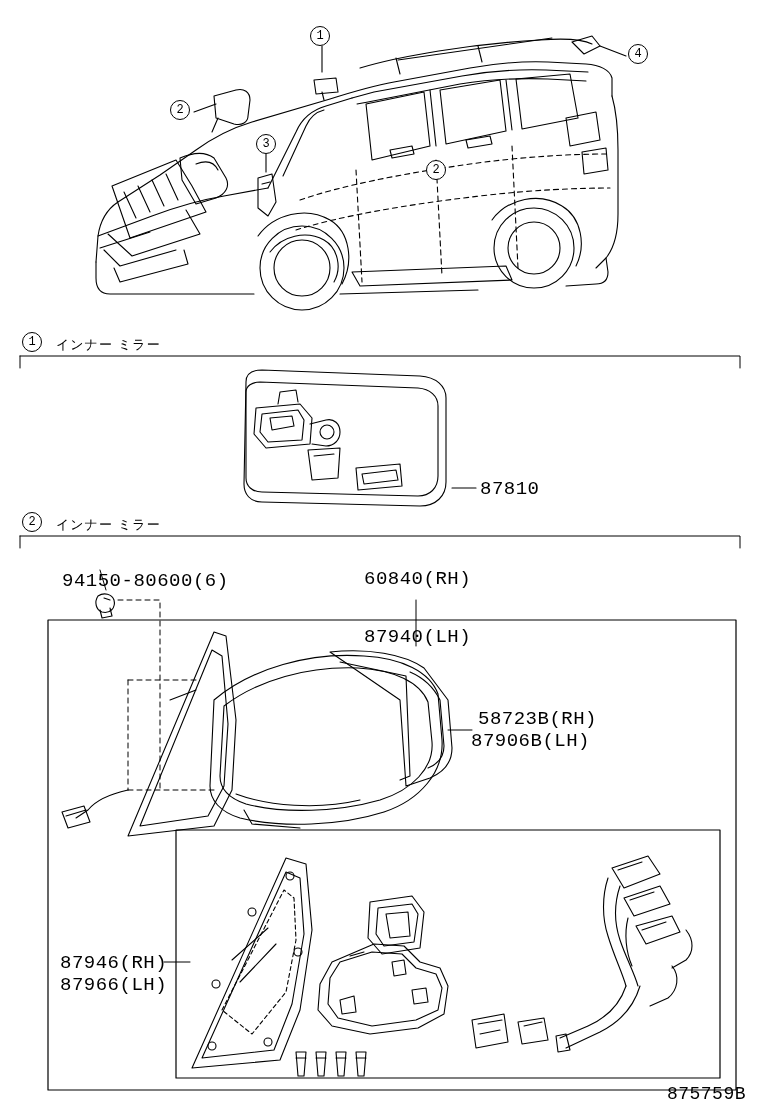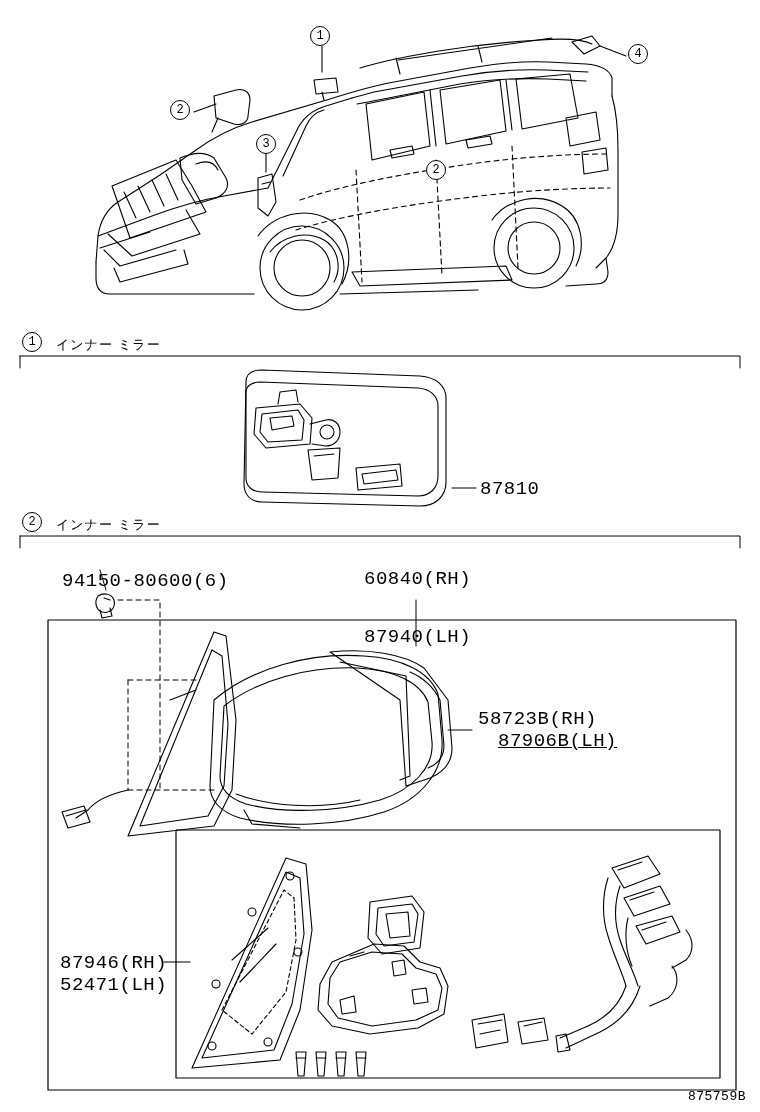--- a/index.html
+++ b/index.html
@@ -54,21 +54,21 @@
     line-height: 19px;
     text-align: center;
     background: #fff;
     box-sizing: border-box;
   }
   .footer-code {
     position: absolute;
     right: 14px;
     bottom: 8px;
     font-family: "Liberation Mono", monospace;
-    font-size: 13px;
+    font-size: 18px;
     letter-spacing: 0.5px;
   }
 </style>
 </head>
 <body>
 
 <div class="page">
 
   <svg class="layer" viewBox="0 0 760 1112">
     <g fill="none" stroke="#000" stroke-width="1.1" stroke-linejoin="round" stroke-linecap="round">
@@ -288,20 +288,20 @@
   <div class="txt-jp" style="left:56px; top:516px;">インナー ミラー</div>
 
   <div class="txt" style="left:480px; top:478px;">87810</div>
 
   <div class="txt" style="left:62px; top:570px;">94150-80600(6)</div>
 
   <div class="txt" style="left:364px; top:568px;">60840(RH)</div>
   <div class="txt" style="left:364px; top:590px;margin-top:36px;">87940(LH)</div>
 
   <div class="txt" style="left:478px; top:708px;">58723B(RH)</div>
-  <div class="txt" style="left:498px; top:730px;text-decoration:underline;">87906B(LH)</div>
+  <div class="txt" style="left:471px; top:730px;">87906B(LH)</div>
 
   <div class="txt" style="left:60px; top:952px;">87946(RH)</div>
-  <div class="txt" style="left:60px; top:974px;">52471(LH)</div>
+  <div class="txt" style="left:60px; top:974px;">87966(LH)</div>
 
   <div class="footer-code">875759B</div>
 
 </div>
 
 </body></html>

